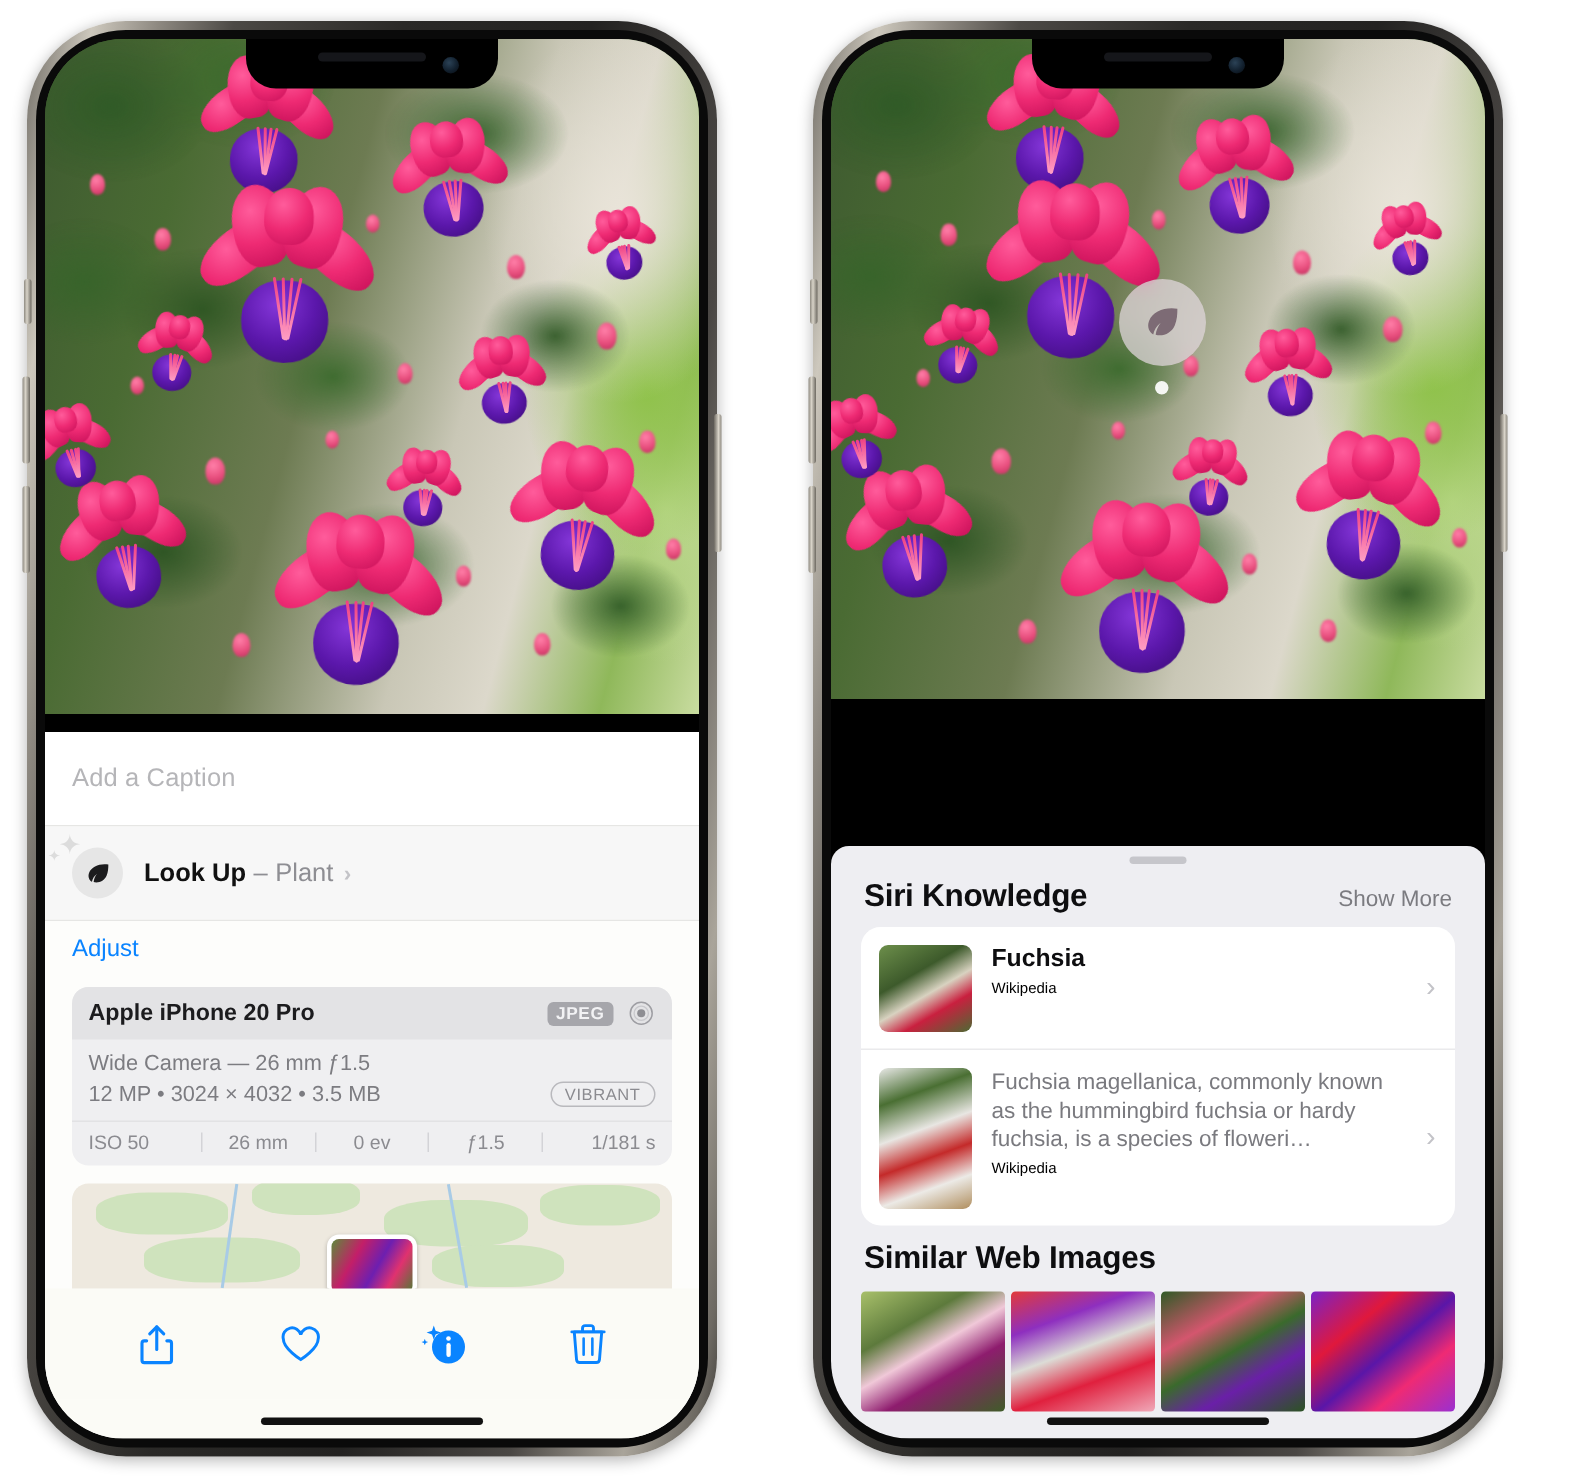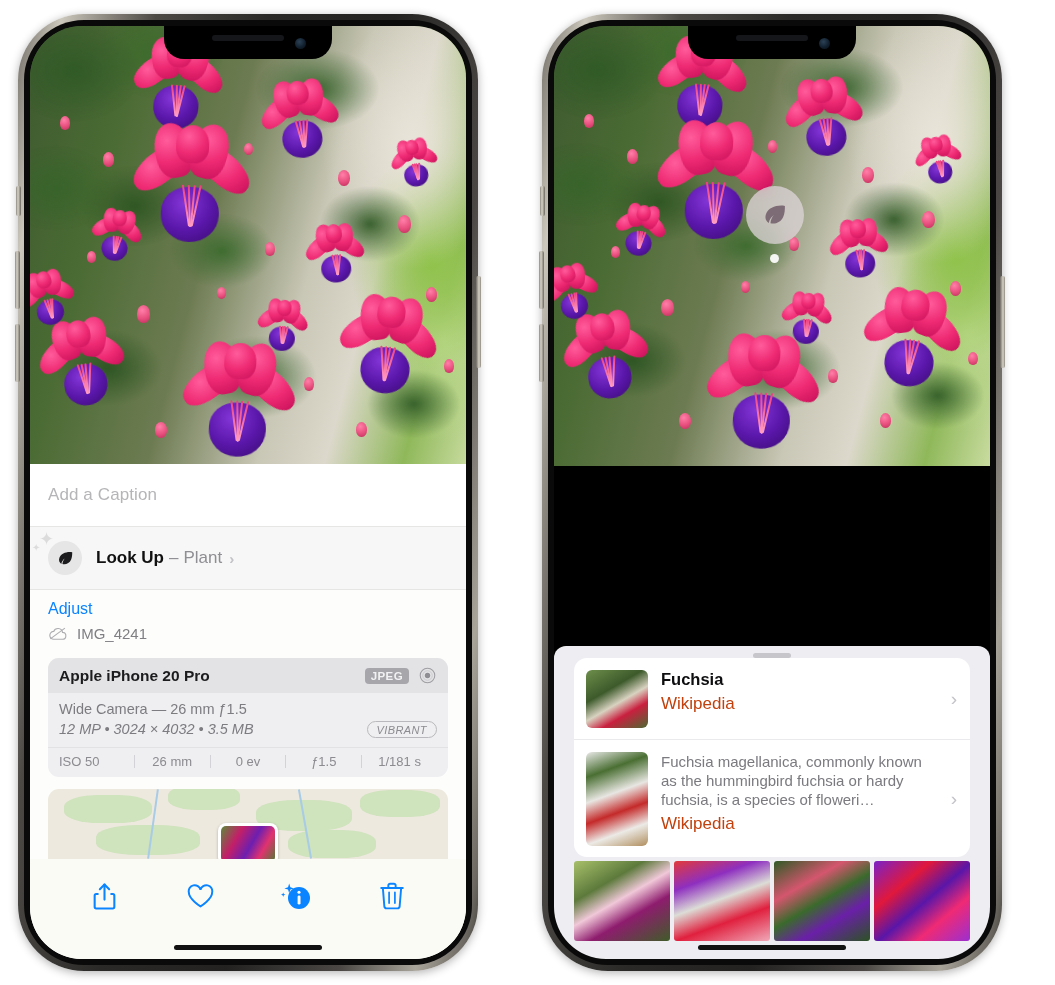--- a/index.html
+++ b/index.html
@@ -98,27 +98,27 @@
 
   .camcard{margin:12px 18px 0;border-radius:11px;overflow:hidden;background:#efeff1;}
   .cc-head{display:flex;align-items:center;justify-content:space-between;
            padding:8px 11px;background:#e3e3e5;}
   .cc-title{font-size:15.5px;font-weight:700;color:#1c1c1e;}
   .cc-right{display:flex;align-items:center;gap:9px;}
   .tag-jpeg{font-size:11.5px;font-weight:700;color:#f2f2f4;background:#a6a6ab;
             padding:2px 6px;border-radius:4px;letter-spacing:.4px;}
   .cc-body{padding:8px 11px 9px;}
   .cc-line{font-size:14.5px;color:#7c7c81;}
-  .cc-line2{display:flex;align-items:flex-start;justify-content:space-between;margin-top:4px;font-style:italic;}
+  .cc-line2{display:flex;align-items:flex-end;justify-content:space-between;margin-top:4px;}
   .tag-vib{font-size:11px;color:#8b8b90;border:1px solid #b9b9bd;border-radius:9px;
            padding:1.5px 9px;letter-spacing:.4px;}
   .cc-exif{display:flex;align-items:center;padding:6px 11px 8px;border-top:1px solid #e2e2e4;}
   .cc-exif .ex{flex:1;text-align:center;font-size:13px;color:#8b8b90;}
   .cc-exif .ex:first-child{text-align:left;}
-  .cc-exif .ex:last-child{text-align:center;}
+  .cc-exif .ex:last-child{text-align:right;}
   .cc-exif .sep{width:1px;height:13px;background:#d3d3d7;}
 
   .mapbox{margin:12px 18px 0;height:70px;border-radius:11px 11px 0 0;position:relative;
           overflow:hidden;background:#eee9df;}
   .mapbox .g{position:absolute;background:#cfe3bd;border-radius:40%;}
   .mapbox .rd{position:absolute;background:#a8cbe6;}
   .map-pin{position:absolute;left:50%;bottom:-6px;transform:translateX(-50%);
            width:54px;height:36px;border-radius:8px;background:#fff;padding:3px;
            box-shadow:0 1px 3px rgba(0,0,0,.25);}
   .map-pin i{display:block;width:100%;height:100%;border-radius:5px;
@@ -148,21 +148,21 @@
 
   .kcard{margin:0 20px;background:#fff;border-radius:13px;overflow:hidden;}
   .krow{display:flex;align-items:flex-start;padding:12px 12px 11px;position:relative;}
   .krow + .krow{border-top:1px solid #eaeaec;}
   .kthumb{width:62px;height:58px;border-radius:6px;flex:none;margin-right:13px;overflow:hidden;}
   .kthumb.t1{background:linear-gradient(150deg,#6d8f4b 0%,#3d5a2b 35%,#d8d2c0 55%,#c9203f 72%,#4c6a33 100%);}
   .kthumb.t2{height:94px;background:linear-gradient(160deg,#e9e9e7 0%,#4a6f33 22%,#e8e6e2 44%,#c42a2a 62%,#eceae6 80%,#b08e5e 100%);}
   .ktxt{flex:1;min-width:0;padding-right:22px;}
   .ktitle{font-size:16.5px;font-weight:700;color:#0e0e10;margin-bottom:2px;}
   .kdesc{font-size:15px;line-height:19px;color:#7a7a7f;}
-  .ksrc{font-size:17px;color:#c2410c;margin-top:5px;}
+  .ksrc{font-size:10px;color:#000000;margin-top:5px;}
   .kchev{position:absolute;right:13px;top:50%;transform:translateY(-50%);
          color:#c3c3c8;font-size:19px;}
 
   .simg-grid{display:flex;gap:4px;padding:0 20px;margin-top:4px;}
   .simg{flex:1;height:80px;border-radius:3px;overflow:hidden;}
   .simg.i1{background:linear-gradient(150deg,#a8c06a 0%,#5d7a3c 30%,#f0c8d8 48%,#8e1c6e 66%,#3f5c28 100%);}
   .simg.i2{background:linear-gradient(160deg,#e23a3a 0%,#8e2fbf 26%,#dcdcd6 48%,#e0203e 70%,#f0a8b8 100%);}
   .simg.i3{background:linear-gradient(150deg,#2f5a26 0%,#d4566e 30%,#3a6a2c 50%,#6a1fa8 70%,#2b5322 100%);}
   .simg.i4{background:linear-gradient(140deg,#7b22c6 0%,#e0183c 30%,#5a16a8 52%,#ef2a74 72%,#9b2fd0 100%);}
 
@@ -363,27 +363,20 @@
           <span class="lu-sub"> – </span>
           <span class="lu-sub">Plant</span>
           <span class="chev">›</span>
         </div>
       </div>
 
       <div class="meta">
         <div class="meta-top">
           <span class="adjust">Adjust</span>
         </div>
-        <div class="meta-file">
-          <svg width="20" height="15" viewBox="0 0 26 18">
-            <path d="M7.5 16.5h11a4.5 4.5 0 0 0 .4-9 6 6 0 0 0-11.5-1.2A4.6 4.6 0 0 0 7.5 16.5z" fill="none" stroke="#aeaeb2" stroke-width="1.5"></path>
-            <line x1="3" y1="16" x2="22" y2="2" stroke="#aeaeb2" stroke-width="1.5"></line>
-          </svg>
-          <span>IMG_4241</span>
-        </div>
       </div>
 
       <div class="camcard">
         <div class="cc-head">
           <span class="cc-title">Apple iPhone 20 Pro</span>
           <span class="cc-right">
             <span class="tag-jpeg">JPEG</span>
             <svg width="19" height="19" viewBox="0 0 24 24">
               <circle cx="12" cy="12" r="9.2" fill="none" stroke="#9e9ea3" stroke-width="1.3"></circle>
               <circle cx="12" cy="12" r="6" fill="none" stroke="#c8c8cc" stroke-width="1.1"></circle>
@@ -636,40 +629,47 @@
     <div class="vlu-dot" style="left:216px;top:228px"></div>
 
     <div class="notch">
       <div class="speaker"></div>
       <div class="facecam"></div>
     </div>
 
     <div class="results">
       <div class="grabber"></div>
 
+      <div class="sec-head">
+        <span class="sec-title">Siri Knowledge</span>
+        <span class="show-more">Show More</span>
+      </div>
 
       <div class="kcard" id="kcard">
           <div class="krow">
             <div class="kthumb t1"></div>
             <div class="ktxt">
               <div class="ktitle">Fuchsia</div>
               <div class="ksrc">Wikipedia</div>
             </div>
             <div class="kchev">›</div>
           </div>
           <div class="krow">
             <div class="kthumb t2"></div>
             <div class="ktxt">
               <div class="kdesc">Fuchsia magellanica, commonly known as the hummingbird fuchsia or hardy fuchsia, is a species of floweri…</div>
               <div class="ksrc">Wikipedia</div>
             </div>
             <div class="kchev">›</div>
           </div>
         </div>
 
+      <div class="sec-head" style="padding-bottom:6px">
+        <span class="sec-title">Similar Web Images</span>
+      </div>
 
       <div class="simg-grid" id="simgGrid">
           <div class="simg i1"></div>
           <div class="simg i2"></div>
           <div class="simg i3"></div>
           <div class="simg i4"></div>
         </div>
       <div style="height:18px"></div>
     </div>
 

